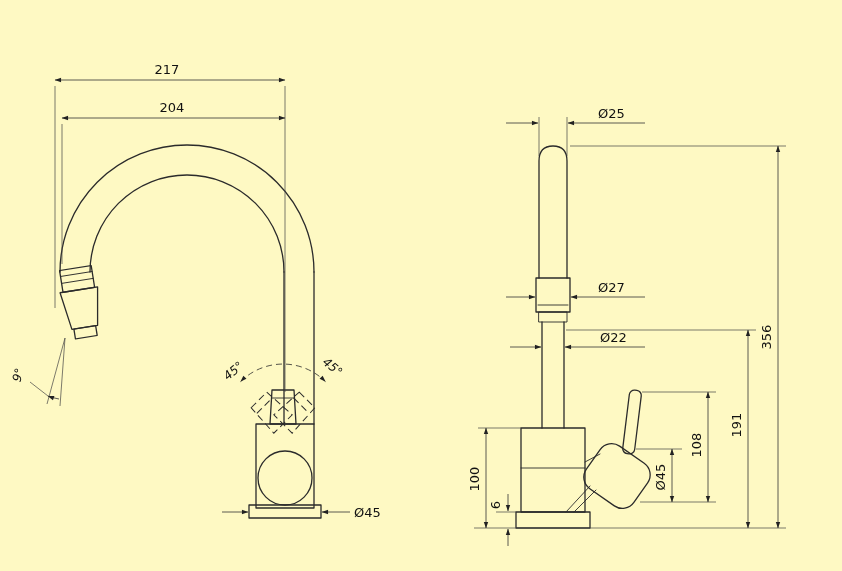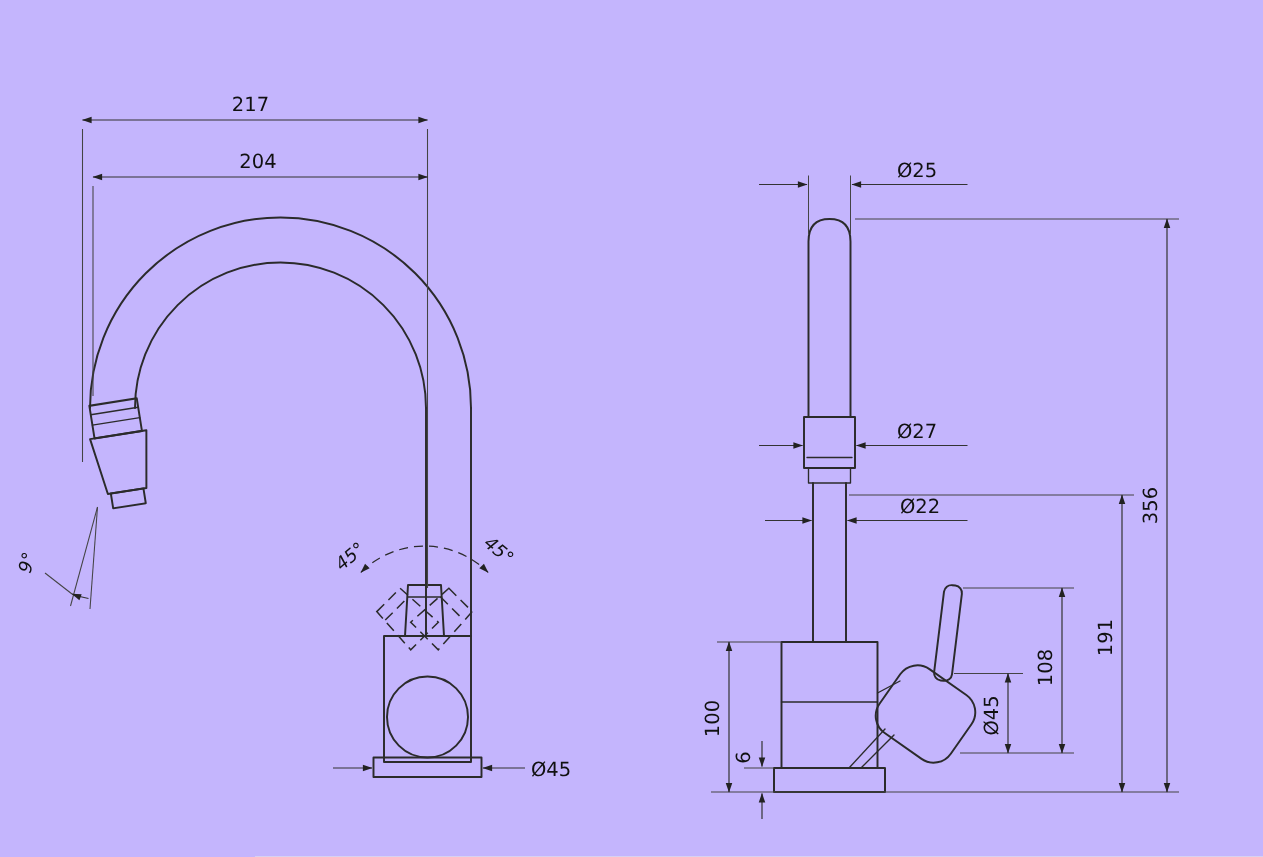--- a/index.html
+++ b/index.html
@@ -1,17 +1,17 @@
 <!DOCTYPE html>
 <html><head>
 <meta charset="utf-8">
 <style>
   html,body{margin:0;padding:0;background:#e8e8e8;}
   .canvas{
-    width:842px;height:571px;background:#c4b5fd;position:relative;
+    width:842px;height:571px;background:#fef9c3;position:relative;
     font-family:"Liberation Sans", sans-serif;overflow:hidden;
   }
   svg{display:block;}
   .part{stroke:#2b2b2b;stroke-width:1.3;fill:none;stroke-linejoin:round;stroke-linecap:round;}
   .partthin{stroke:#2b2b2b;stroke-width:0.9;fill:none;}
   .ghost{stroke:#2b2b2b;stroke-width:1;fill:none;stroke-dasharray:7 4;}
   .arc45{stroke:#2b2b2b;stroke-width:0.8;fill:none;stroke-dasharray:6 4;}
   .dim{stroke:#333333;stroke-width:0.8;fill:none;}
   .ext{stroke:#444444;stroke-width:0.7;fill:none;}
   .dimtext{font:13px "DejaVu Sans", sans-serif;fill:#111111;}

